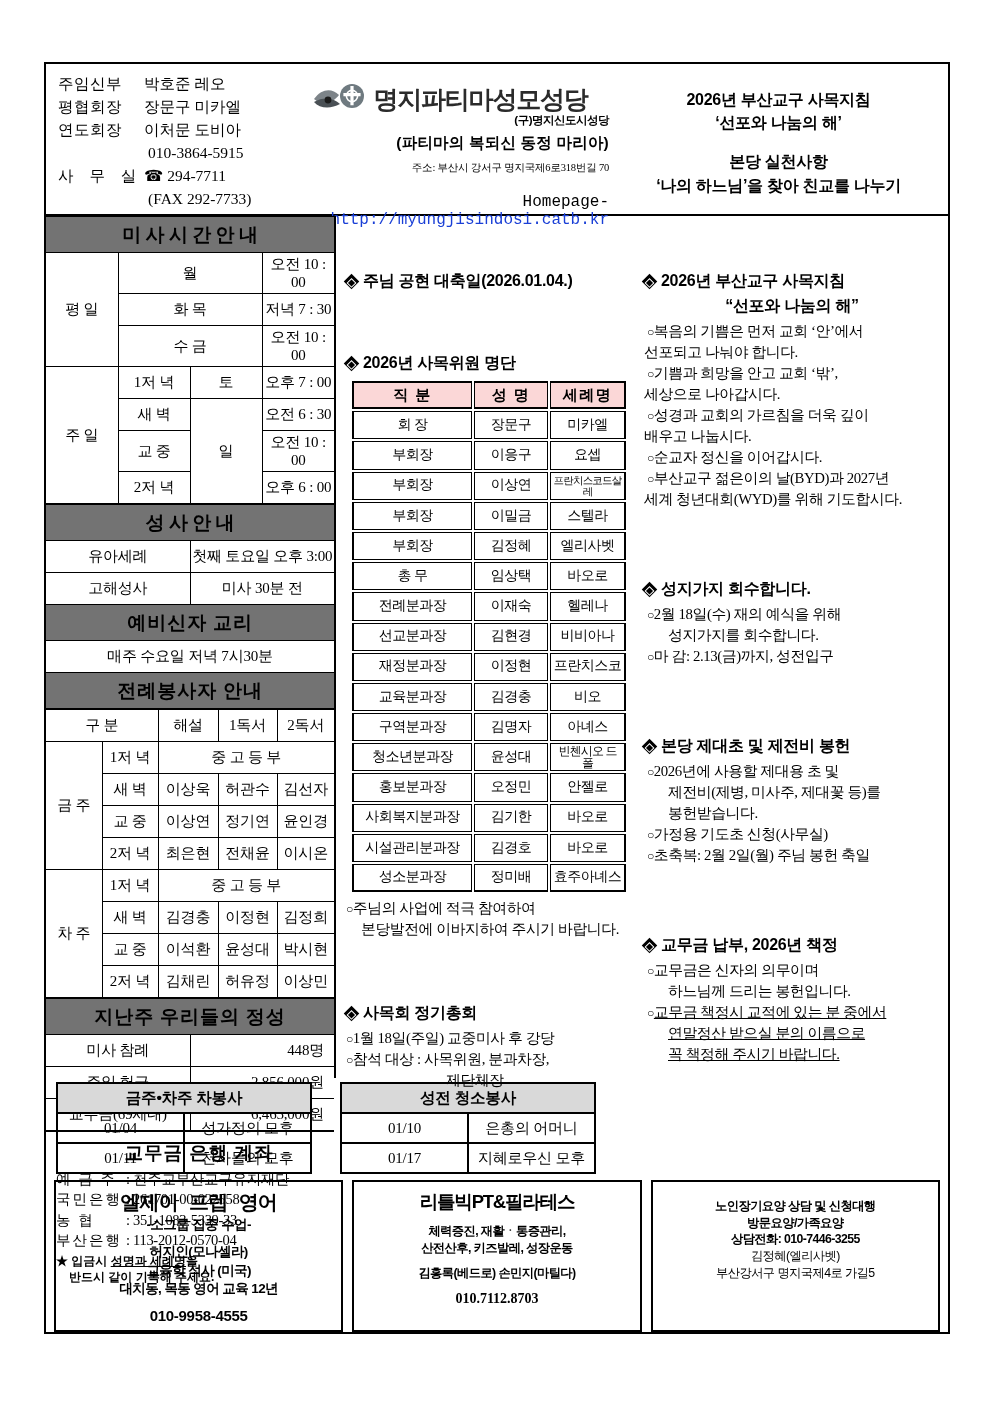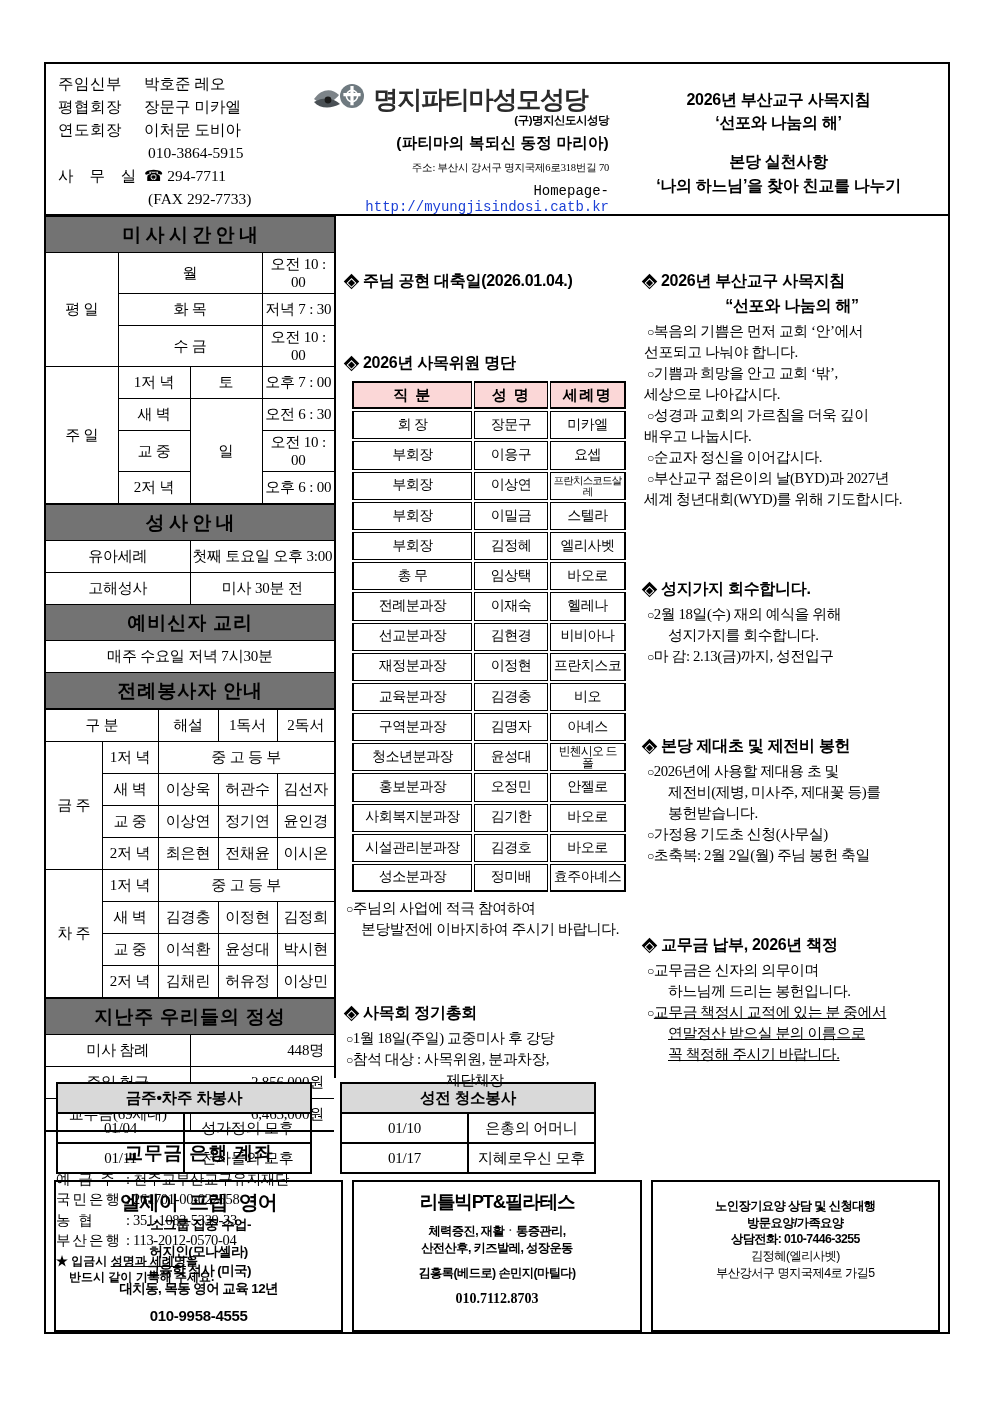--- a/index.html
+++ b/index.html
@@ -76,22 +76,22 @@
     letter-spacing: 0.2px;
   }
   .addr {
     font-family: "Liberation Serif", "DejaVu Serif", serif;
     font-size: 10.5px;
     margin-top: 7px;
     letter-spacing: -0.2px;
   }
   .homepage {
     font-family: "Liberation Mono", "DejaVu Sans Mono", monospace;
-    font-size: 14px;
-    margin-top: 8px;
+    font-size: 16px;
+    margin-top: 18px;
   }
   .homepage .url { color: #1a3fd6; }
   .hdr-right {
     flex: 1;
     text-align: center;
     padding-top: 24px;
     font-size: 16px;
     font-weight: bold;
     line-height: 1.45;
     letter-spacing: -0.3px;

